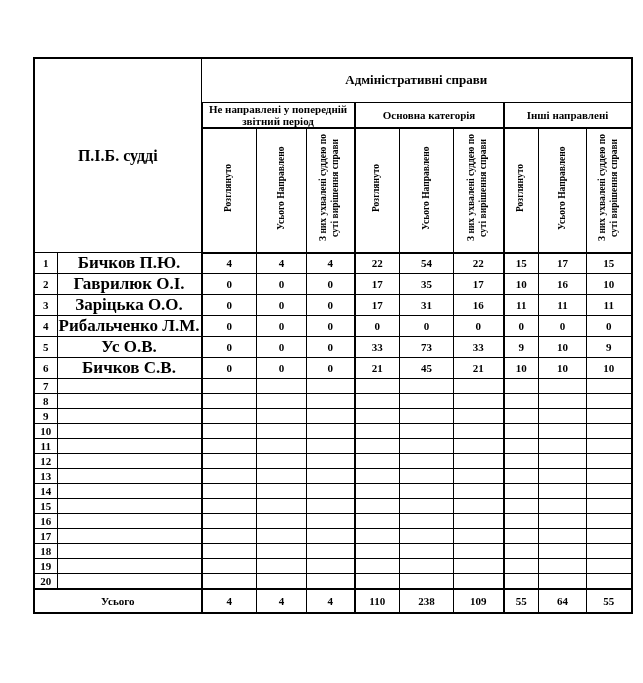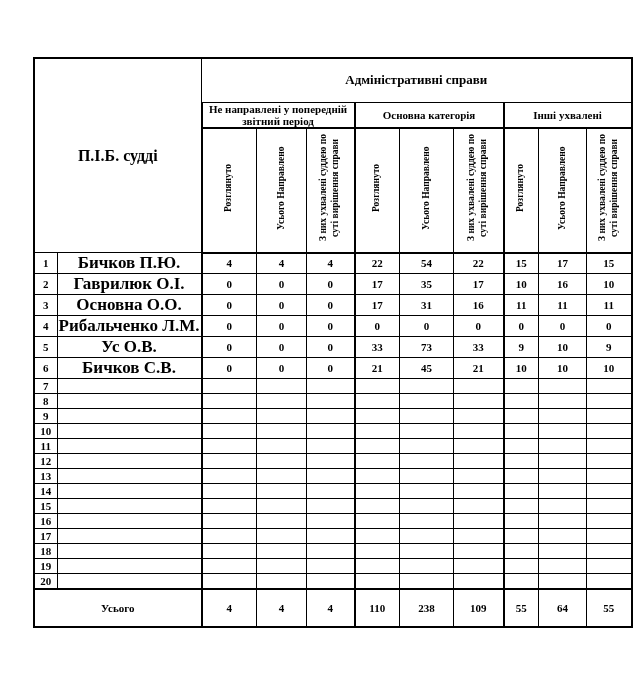--- a/index.html
+++ b/index.html
@@ -70,21 +70,21 @@
   
   tbody tr.row { height: 15px; }
   tbody tr.row.filled { height: 18px; }
   td.num { font-size: 11px; }
   td.jname {
     font-size: 17px;
     border-right: 2px solid #000;
   }
   td.val { font-size: 11px; }
   
-  tfoot tr { height: 38px; }
+  tfoot tr { height: 24px; }
   tfoot td {
     border-top: 2px solid #000 !important;
     font-size: 11px;
   }
   td.total-label { border-right: 2px solid #000; }
 </style>
 </head>
 <body>
 
 <div class="page">
@@ -103,21 +103,21 @@
         <col style="width:45px">
     </colgroup>
     <thead>
       <tr class="h1">
         <th class="name-head" colspan="2" rowspan="3">П.І.Б. судді</th>
         <th class="top-head" colspan="9">Адміністративні справи</th>
       </tr>
       <tr class="h2">
         <th colspan="3" class="gstart">Не направлені у попередній звітний період</th>
         <th colspan="3" class="gstart">Основна категорія</th>
-        <th colspan="3" class="gstart">Інші ухвалені</th>
+        <th colspan="3" class="gstart">Інші направлені</th>
       </tr>
       <tr class="h3" id="subhead-row">
 
       <th class="vhead gstart"><div class="vtext">Розглянуто</div></th>
           <th class="vhead"><div class="vtext">Усього Направлено</div></th>
           <th class="vhead"><div class="vtext">З них ухвалені суддею по суті вирішення справи</div></th>
           <th class="vhead gstart"><div class="vtext">Розглянуто</div></th>
           <th class="vhead"><div class="vtext">Усього Направлено</div></th>
           <th class="vhead"><div class="vtext">З них ухвалені суддею по суті вирішення справи</div></th>
           <th class="vhead gstart"><div class="vtext">Розглянуто</div></th>
@@ -148,21 +148,21 @@
           <td class="val">0</td>
           <td class="val gstart">17</td>
           <td class="val">35</td>
           <td class="val">17</td>
           <td class="val gstart">10</td>
           <td class="val">16</td>
           <td class="val">10</td>
         </tr>
         <tr class="row filled">
           <td class="num">3</td>
-          <td class="jname">Основна О.О.</td>
+          <td class="jname">Заріцька О.О.</td>
           <td class="val gstart">0</td>
           <td class="val">0</td>
           <td class="val">0</td>
           <td class="val gstart">17</td>
           <td class="val">31</td>
           <td class="val">16</td>
           <td class="val gstart">11</td>
           <td class="val">11</td>
           <td class="val">11</td>
         </tr>

